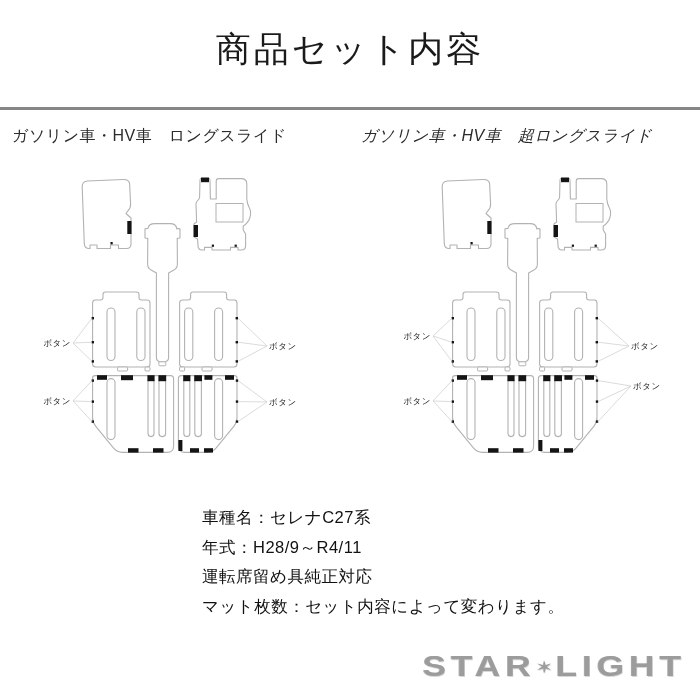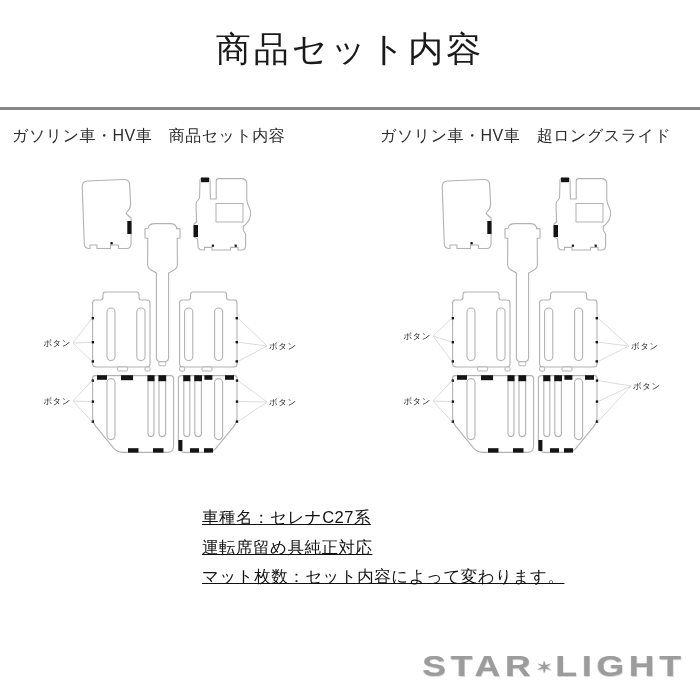--- a/index.html
+++ b/index.html
@@ -15,51 +15,51 @@
   }
   .divider{
     position:absolute;top:107px;left:0;width:700px;height:3px;
     background:#868686;
   }
   .panel-header{
     position:absolute;top:126px;font-size:16px;color:#2b2b2b;
     letter-spacing:0.5px;white-space:nowrap;
   }
   .panel-header.left{left:12px;}
-  .panel-header.right{left:380px;}
+  .panel-header.right{left:361px;font-style:italic;}
   .diagram{position:absolute;top:150px;}
   .diagram.left{left:15px;}
   .diagram.right{left:375px;}
   .mat{fill:#ffffff;stroke:#b2b2b2;stroke-width:1.1;stroke-linejoin:round;}
   .slot{fill:#ffffff;stroke:#b2b2b2;stroke-width:1.1;}
   .foot{fill:#ffffff;stroke:#b2b2b2;stroke-width:1;}
   .tab{fill:#141414;stroke:none;}
   .dot{fill:#141414;stroke:none;}
   .leader{stroke:#d2d2d2;stroke-width:0.8;fill:none;}
   .btn-label{font-size:8.5px;fill:#222222;letter-spacing:0.5px;}
   .spec-block{
     position:absolute;left:202px;top:503px;width:480px;
-    font-size:16.5px;color:#111111;line-height:29.6px;letter-spacing:0.5px;text-decoration:underline;
+    font-size:16.5px;color:#111111;line-height:29.6px;letter-spacing:0.5px;
   }
   .brand{
     position:absolute;right:14px;top:650px;
     color:#9c9c9c;font-weight:700;font-size:29px;letter-spacing:4px;
     transform:scaleX(1.22);transform-origin:right center;
     text-shadow:0.5px 0.5px 0 #d8d8d8, -0.5px -0.5px 0 #bdbdbd;
     white-space:nowrap;
   }
   .brand .star{font-size:17px;vertical-align:3px;letter-spacing:2px;}
 </style>
 </head>
 <body>
 
 <div class="page-title">商品セット内容</div>
 <div class="divider"></div>
 
-<div class="panel-header left">ガソリン車・HV車　商品セット内容</div>
+<div class="panel-header left">ガソリン車・HV車　ロングスライド</div>
 <div class="panel-header right">ガソリン車・HV車　超ロングスライド</div>
 
 <svg class="diagram left" width="330" height="340" viewBox="0 0 330 340" xmlns="http://www.w3.org/2000/svg">
   <defs>
     <g id="mats">
 
       <path class="mat" d="M72.5 31 Q67 31.5 67.2 37 L69.3 93.5 Q69.5 98.5 74.2 98.5 L75 98.5 L75 95 L82 95 L82 98.5 L95.5 98.5 L95.5 95 L103.5 95 L103.5 98.5 L111.5 98.5 Q116 98.5 116 94 L116 68 L111 63.5 L112.8 61 Q115.8 58 115.6 54 L114.6 33.8 Q114.3 29.3 108 29.5 Z"></path>
       <rect class="tab" x="112.3" y="71" width="4.2" height="13"></rect>
       <rect class="dot" x="95.5" y="92" width="2.2" height="2.4"></rect>
 
@@ -158,19 +158,20 @@
     <text class="btn-label" x="56" y="254" text-anchor="end">ボタン</text>
   </g>
   <g>
     <path class="leader" d="M256 236 L223 230.6 M256 236 L223 251.6 M256 236 L223 271.6"></path>
     <text class="btn-label" x="258" y="239" text-anchor="start">ボタン</text>
   </g>
 </svg>
 
 <div class="spec-block">
   <div>車種名：セレナC27系</div>
+  <div>年式：H28/9～R4/11</div>
   <div>運転席留め具純正対応</div>
   <div>マット枚数：セット内容によって変わります。</div>
 </div>
 
 <div class="brand">
   <span>STAR</span><span class="star">✶</span><span>LIGHT</span>
 </div>
 
 </body></html>

